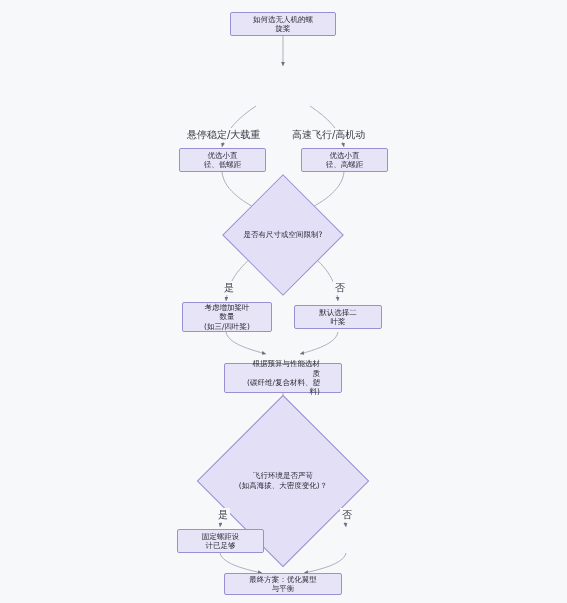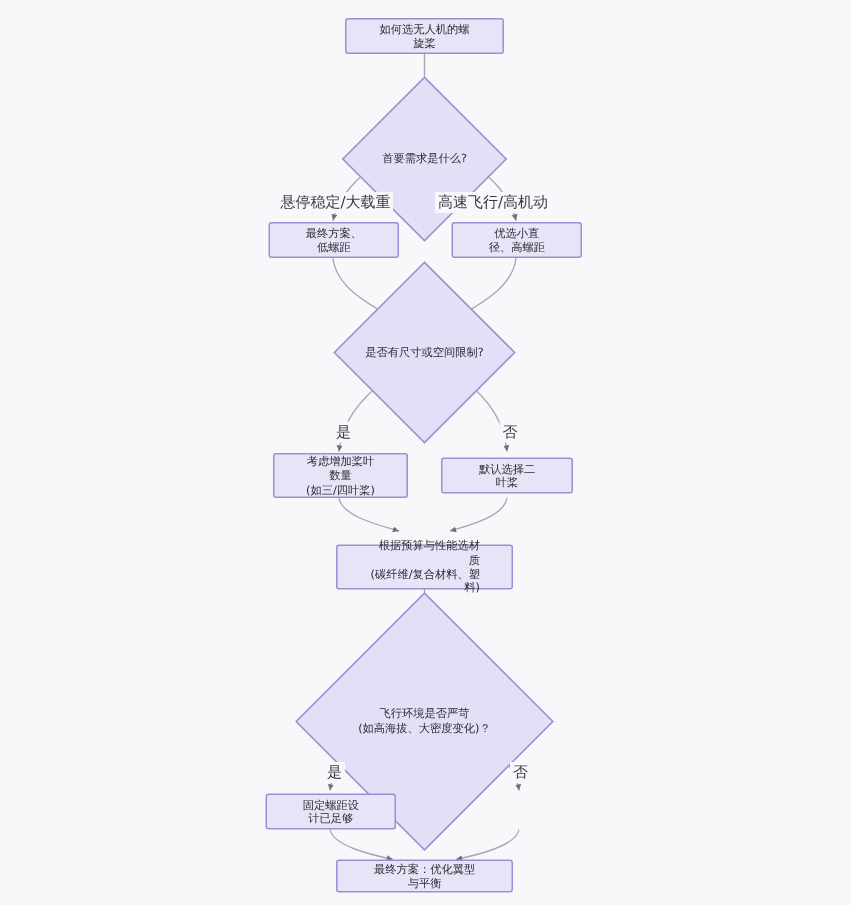--- a/index.html
+++ b/index.html
@@ -118,30 +118,26 @@
       <path d="M220,553 C222,564 248,570 262,573"></path>
 
       <path d="M346,553 C344,564 318,570 304,573"></path>
     </g>
   </svg>
 
   <div class="node rect" style="left:230px; top:12px; width:106px; height:24px;">
     <span>如何选无人机的螺旋桨</span>
   </div>
 
-  <div class="node diamond-wrap" style="left:244px; top:67px; width:78px; height:78px;">
-    <div class="diamond-shape"></div>
-    <div class="diamond-label">首要需求是什么?</div>
-  </div>
 
   <div class="edge-label" style="left:185px; top:128px;">悬停稳定/大载重</div>
   <div class="edge-label" style="left:290px; top:128px;">高速飞行/高机动</div>
 
   <div class="node rect" style="left:179px; top:148px; width:87px; height:24px;">
-    <span>最终方案、低螺距</span>
+    <span>优选小直径、低螺距</span>
   </div>
   <div class="node diamond-wrap" style="left:240px; top:192px; width:86px; height:86px;">
     <div class="diamond-shape"></div>
     <div class="diamond-label">是否有尺寸或空间限制?</div>
   </div>
 
   <div class="node rect" style="left:301px; top:148px; width:87px; height:24px;">
     <span>优选小直径、高螺距</span>
   </div>
 

